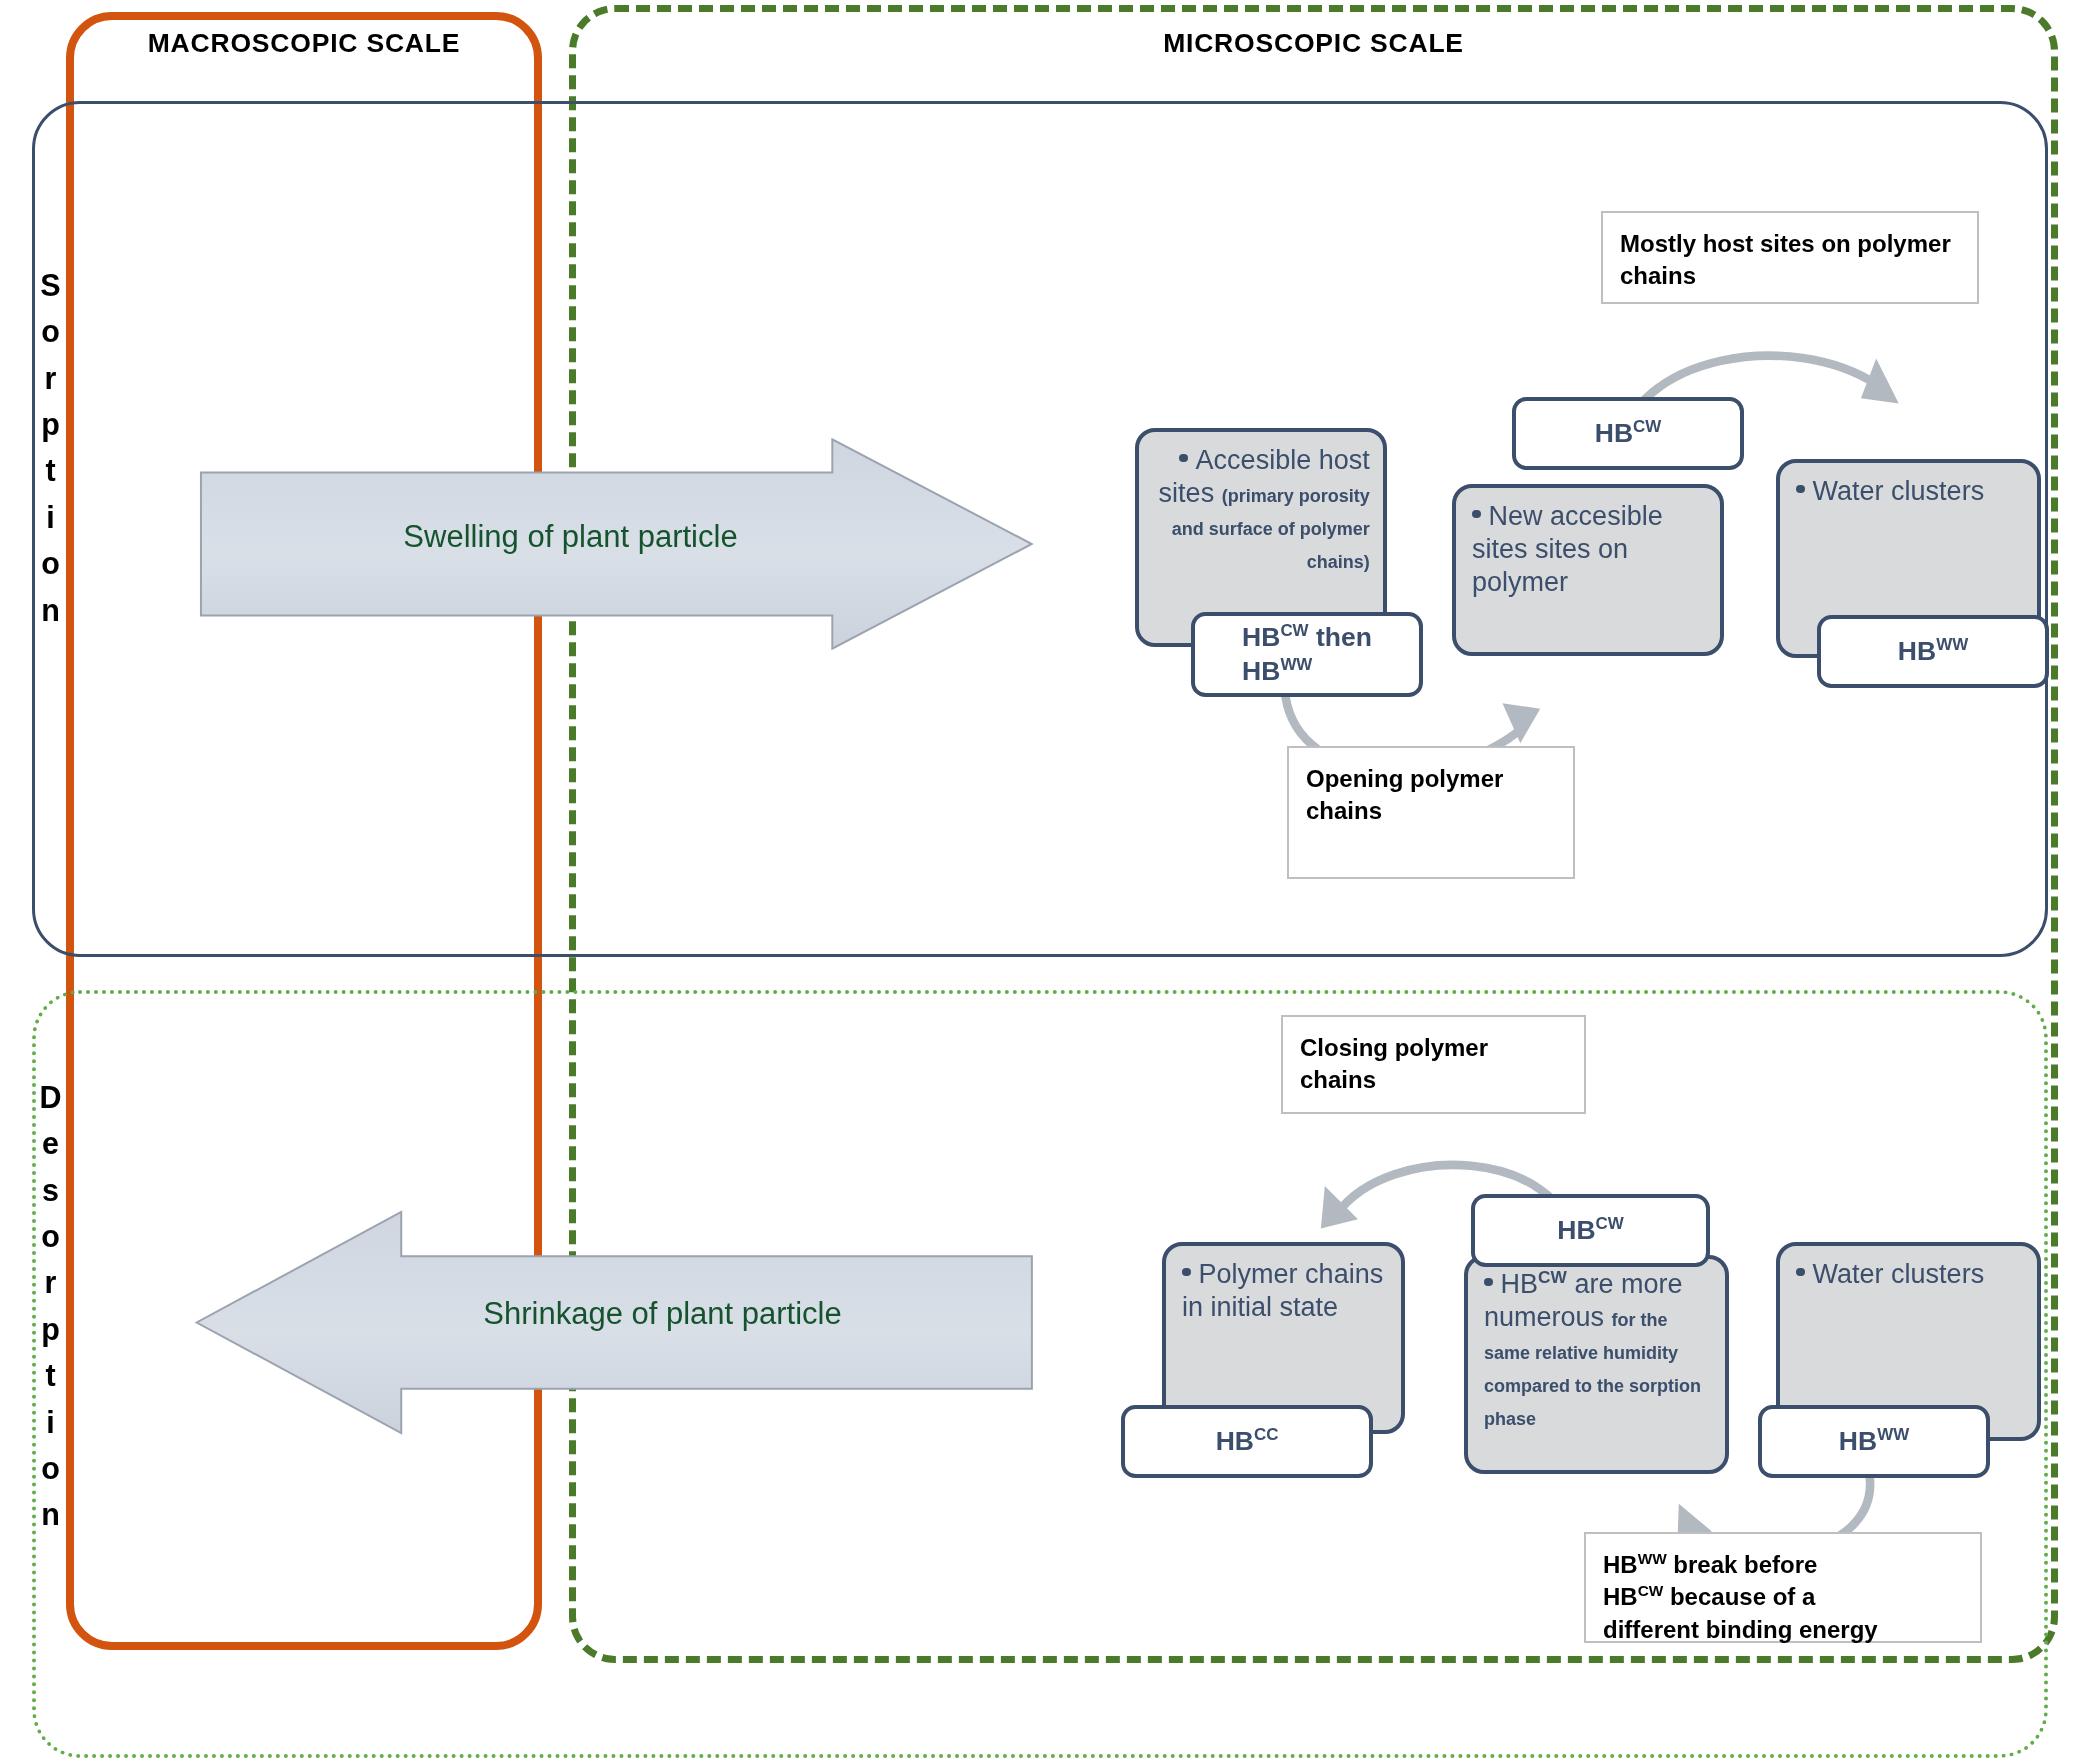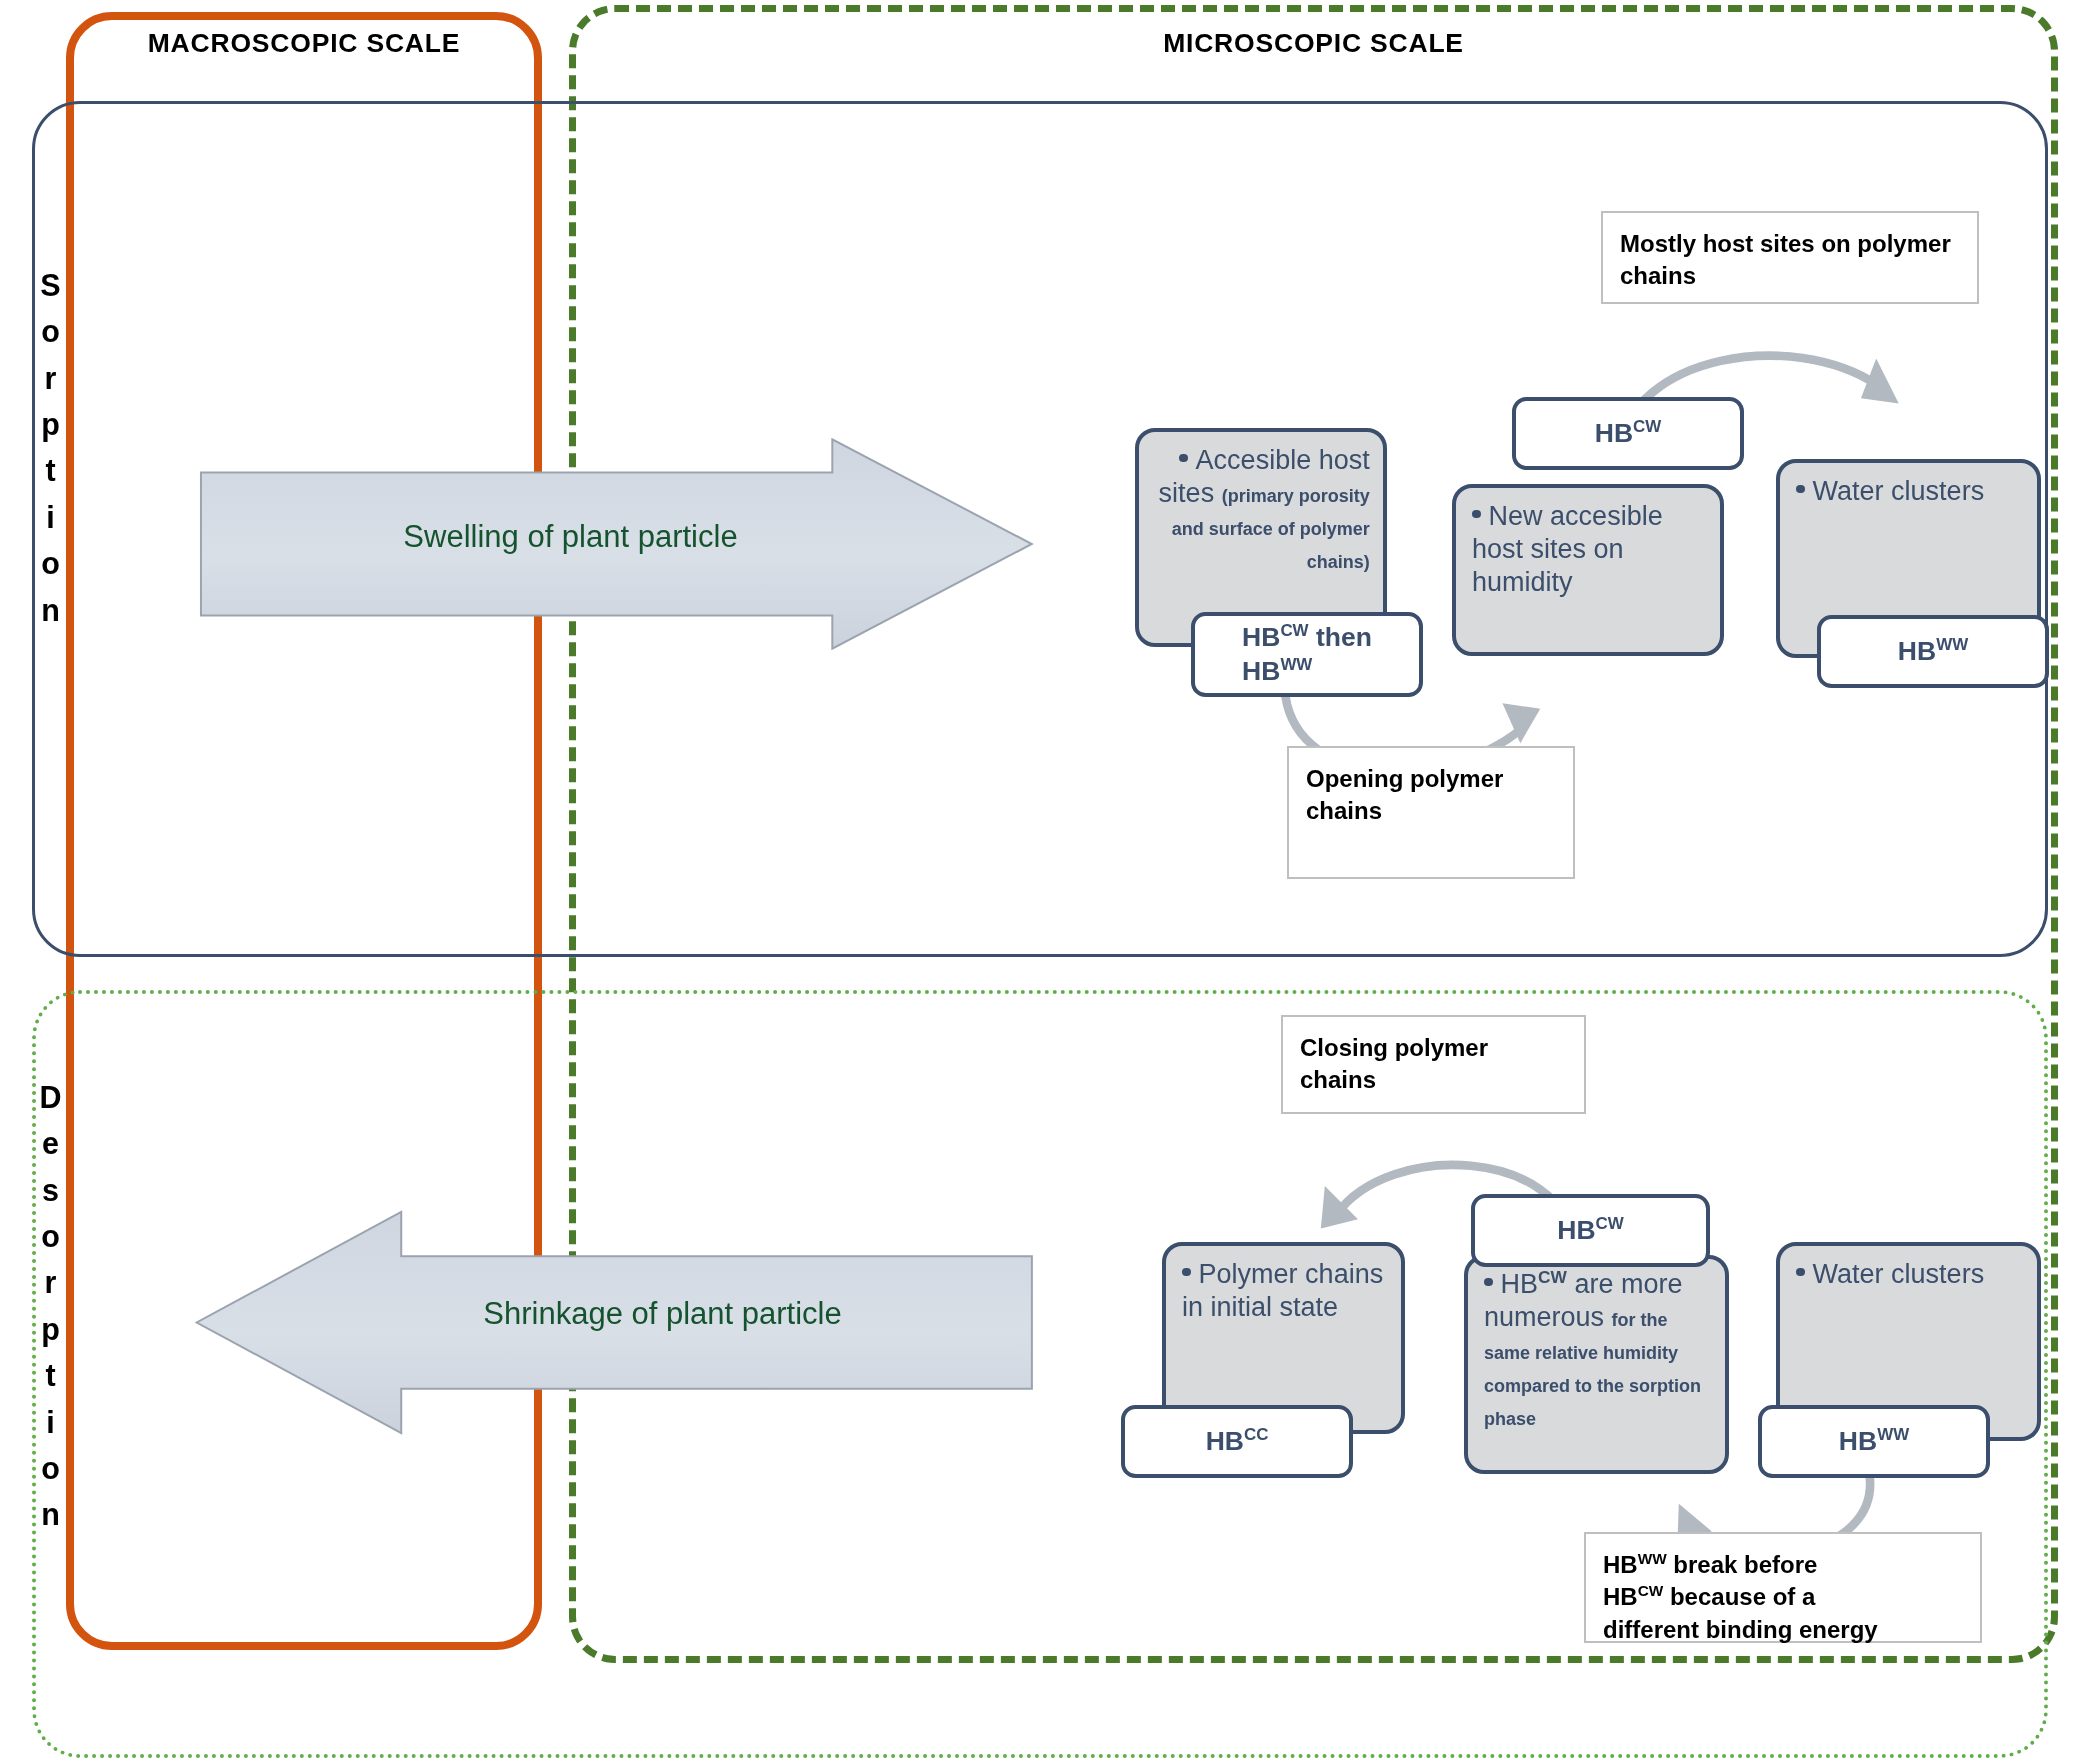--- a/index.html
+++ b/index.html
@@ -209,21 +209,21 @@
       <span class="bsmall">(primary porosity and surface of polymer chains)</span>
     </div>
   </div>
 
   <div class="hbbox" style="left:1191px;top:612px;width:232px;height:85px;">
     <span>HB<sup>CW</sup> then<br>HB<sup>WW</sup></span>
   </div>
 
   <div class="gbox" style="left:1452px;top:484px;width:272px;height:172px;">
     <div class="btxt">
-      <span class="bullet"></span><span>New accesible host sites on humidity</span>
+      <span class="bullet"></span><span>New accesible sites sites on polymer</span>
     </div>
   </div>
   <div class="hbbox" style="left:1512px;top:397px;width:232px;height:73px;">
     <span>HB<sup>CW</sup></span>
   </div>
 
   <div class="gbox" style="left:1776px;top:459px;width:265px;height:199px;">
     <div class="btxt">
       <span class="bullet"></span><span>Water clusters</span>
     </div>
@@ -252,21 +252,21 @@
       <path d="M420,218 C400,70 140,60 60,170" fill="none" stroke="#B3B9C0" stroke-width="13" stroke-linecap="round"></path>
       <polygon points="42,128 92,178 36,192" fill="#B3B9C0"></polygon>
     </svg>
   </div>
 
   <div class="gbox" style="left:1162px;top:1242px;width:243px;height:192px;">
     <div class="btxt">
       <span class="bullet"></span><span>Polymer chains in initial state</span>
     </div>
   </div>
-  <div class="hbbox" style="left:1121px;top:1405px;width:232px;height:73px;">
+  <div class="hbbox" style="left:1121px;top:1405px;width:252px;height:73px;">
     <span>HB<sup>CC</sup></span>
   </div>
 
   <div class="gbox" style="left:1464px;top:1255px;width:265px;height:219px;padding-top:9.3px;">
     <div class="btxt">
       <span class="bullet"></span><span>HB<sup>CW</sup> are more numerous</span>
       <span class="bsmall">for the same relative humidity compared to the sorption phase</span>
     </div>
   </div>
   <div class="hbbox" style="left:1471px;top:1194px;width:239px;height:73px;">

